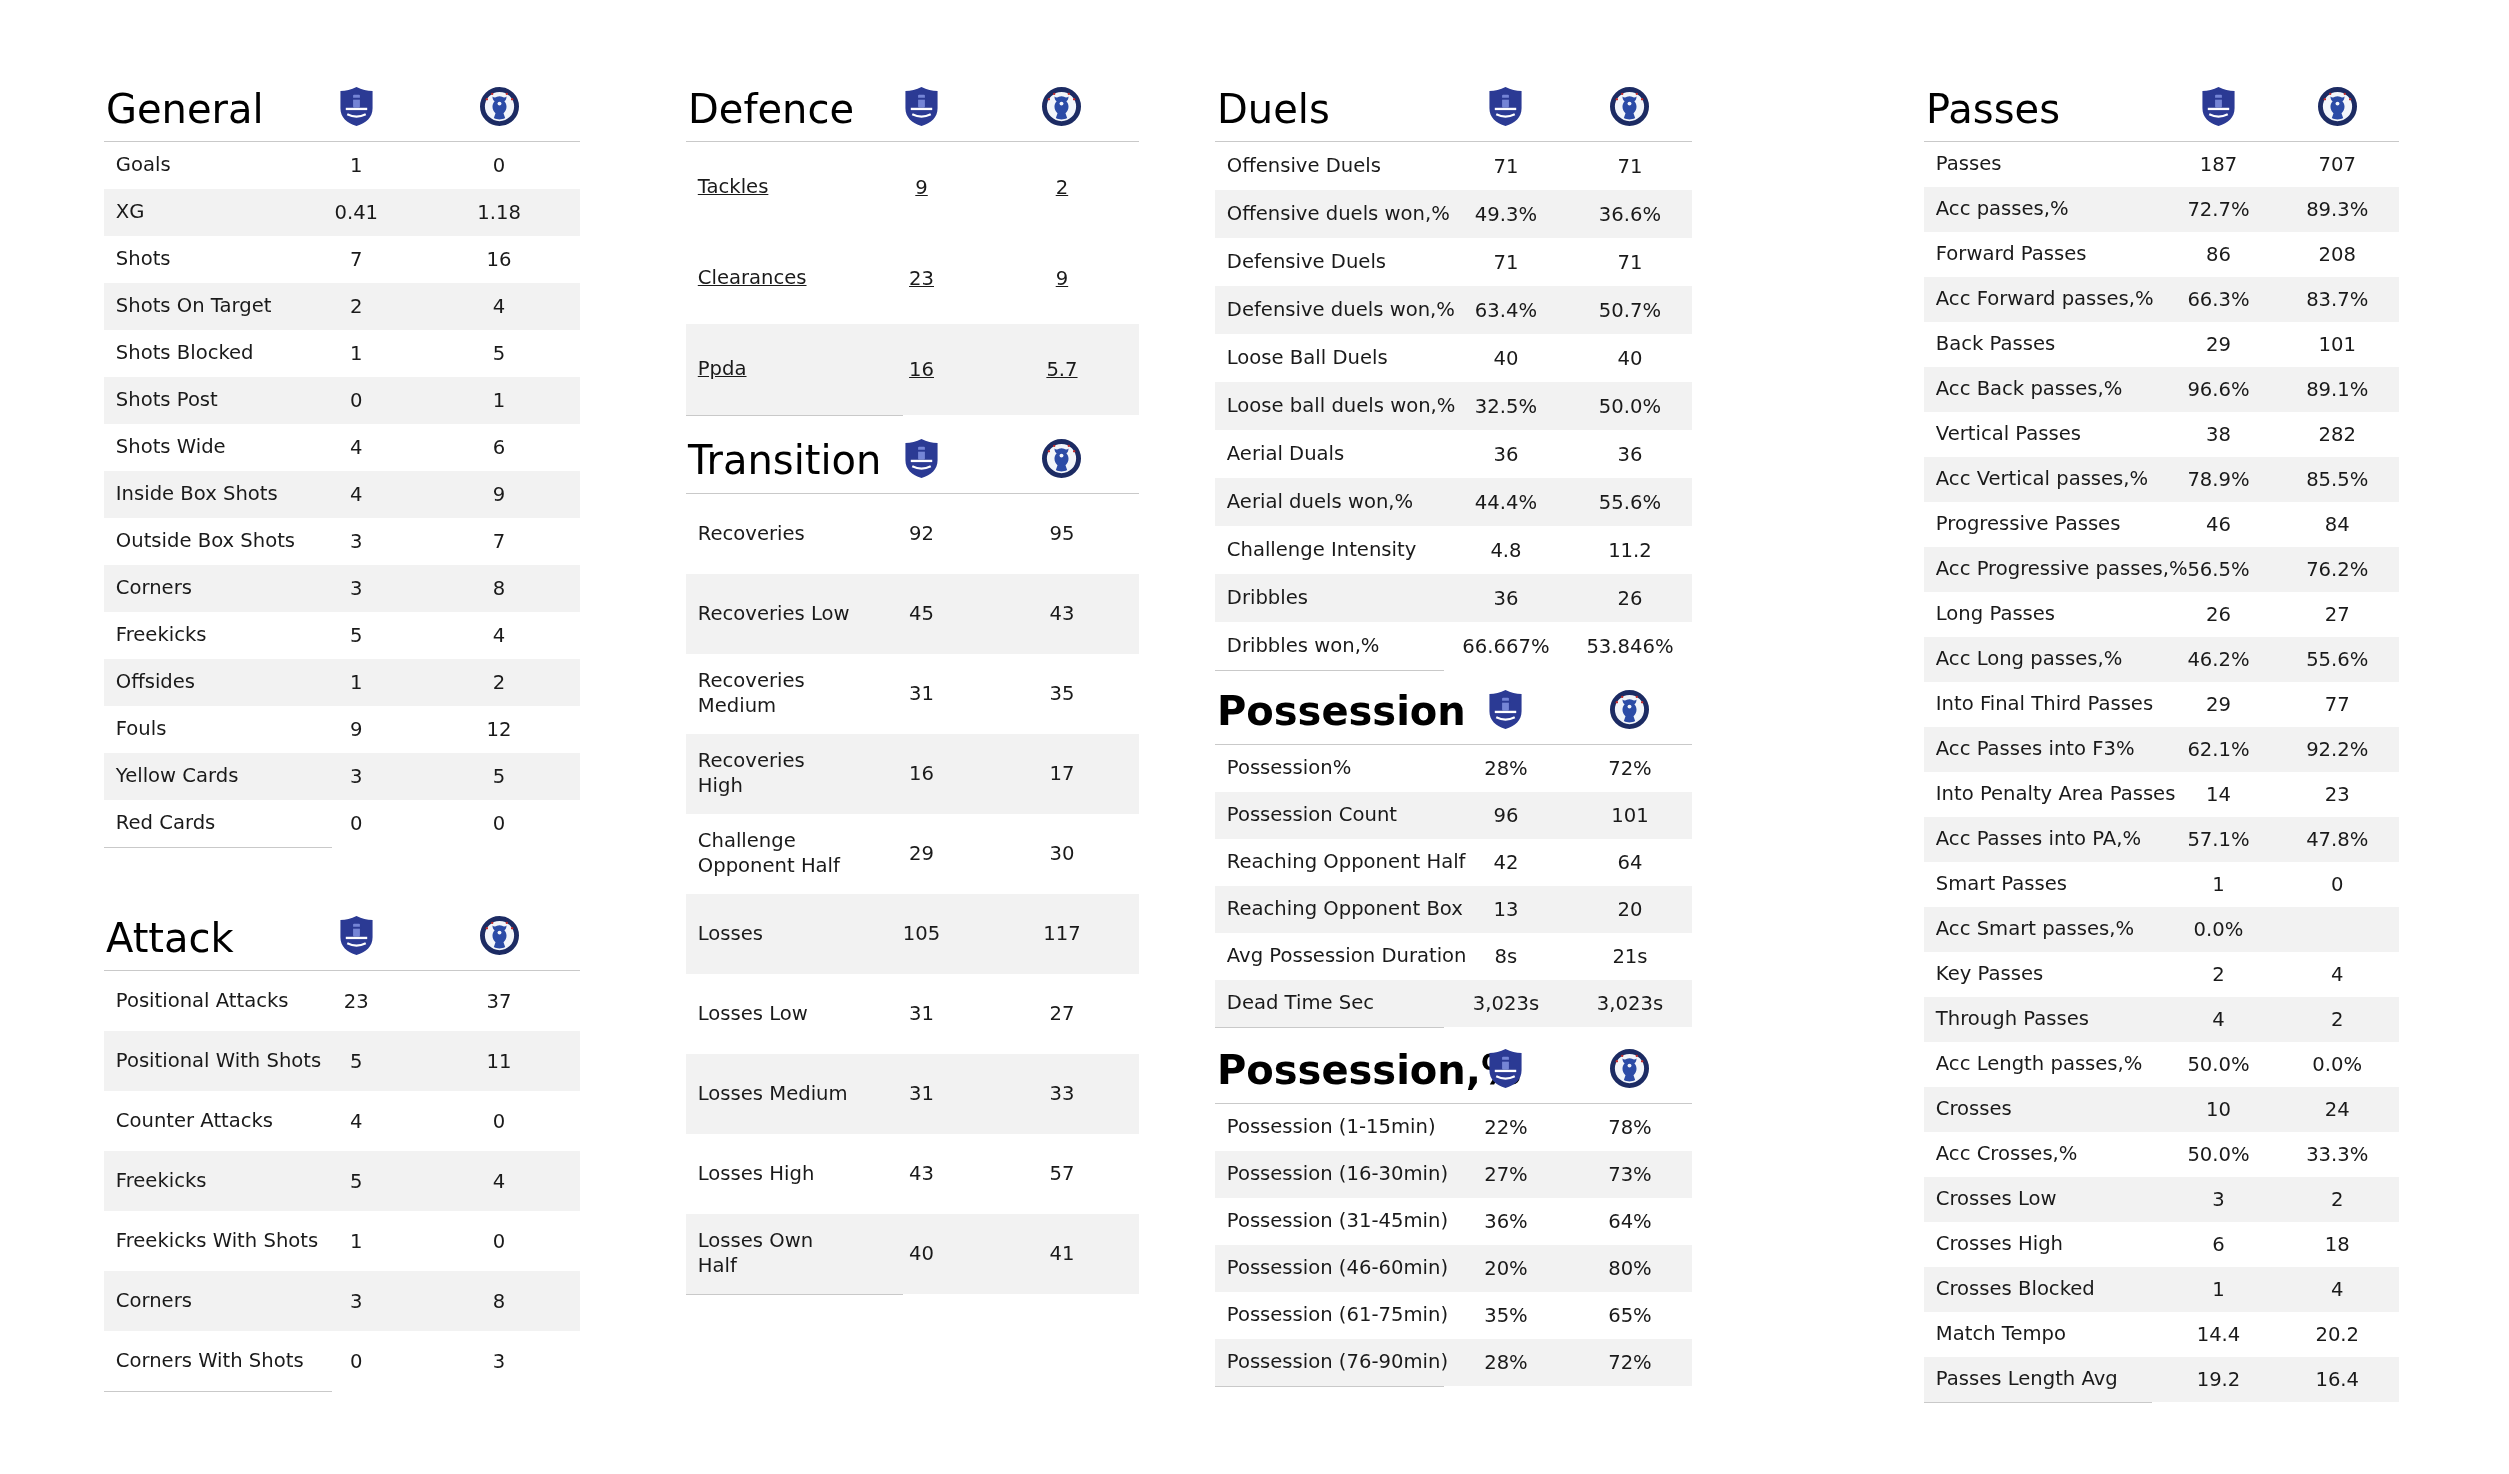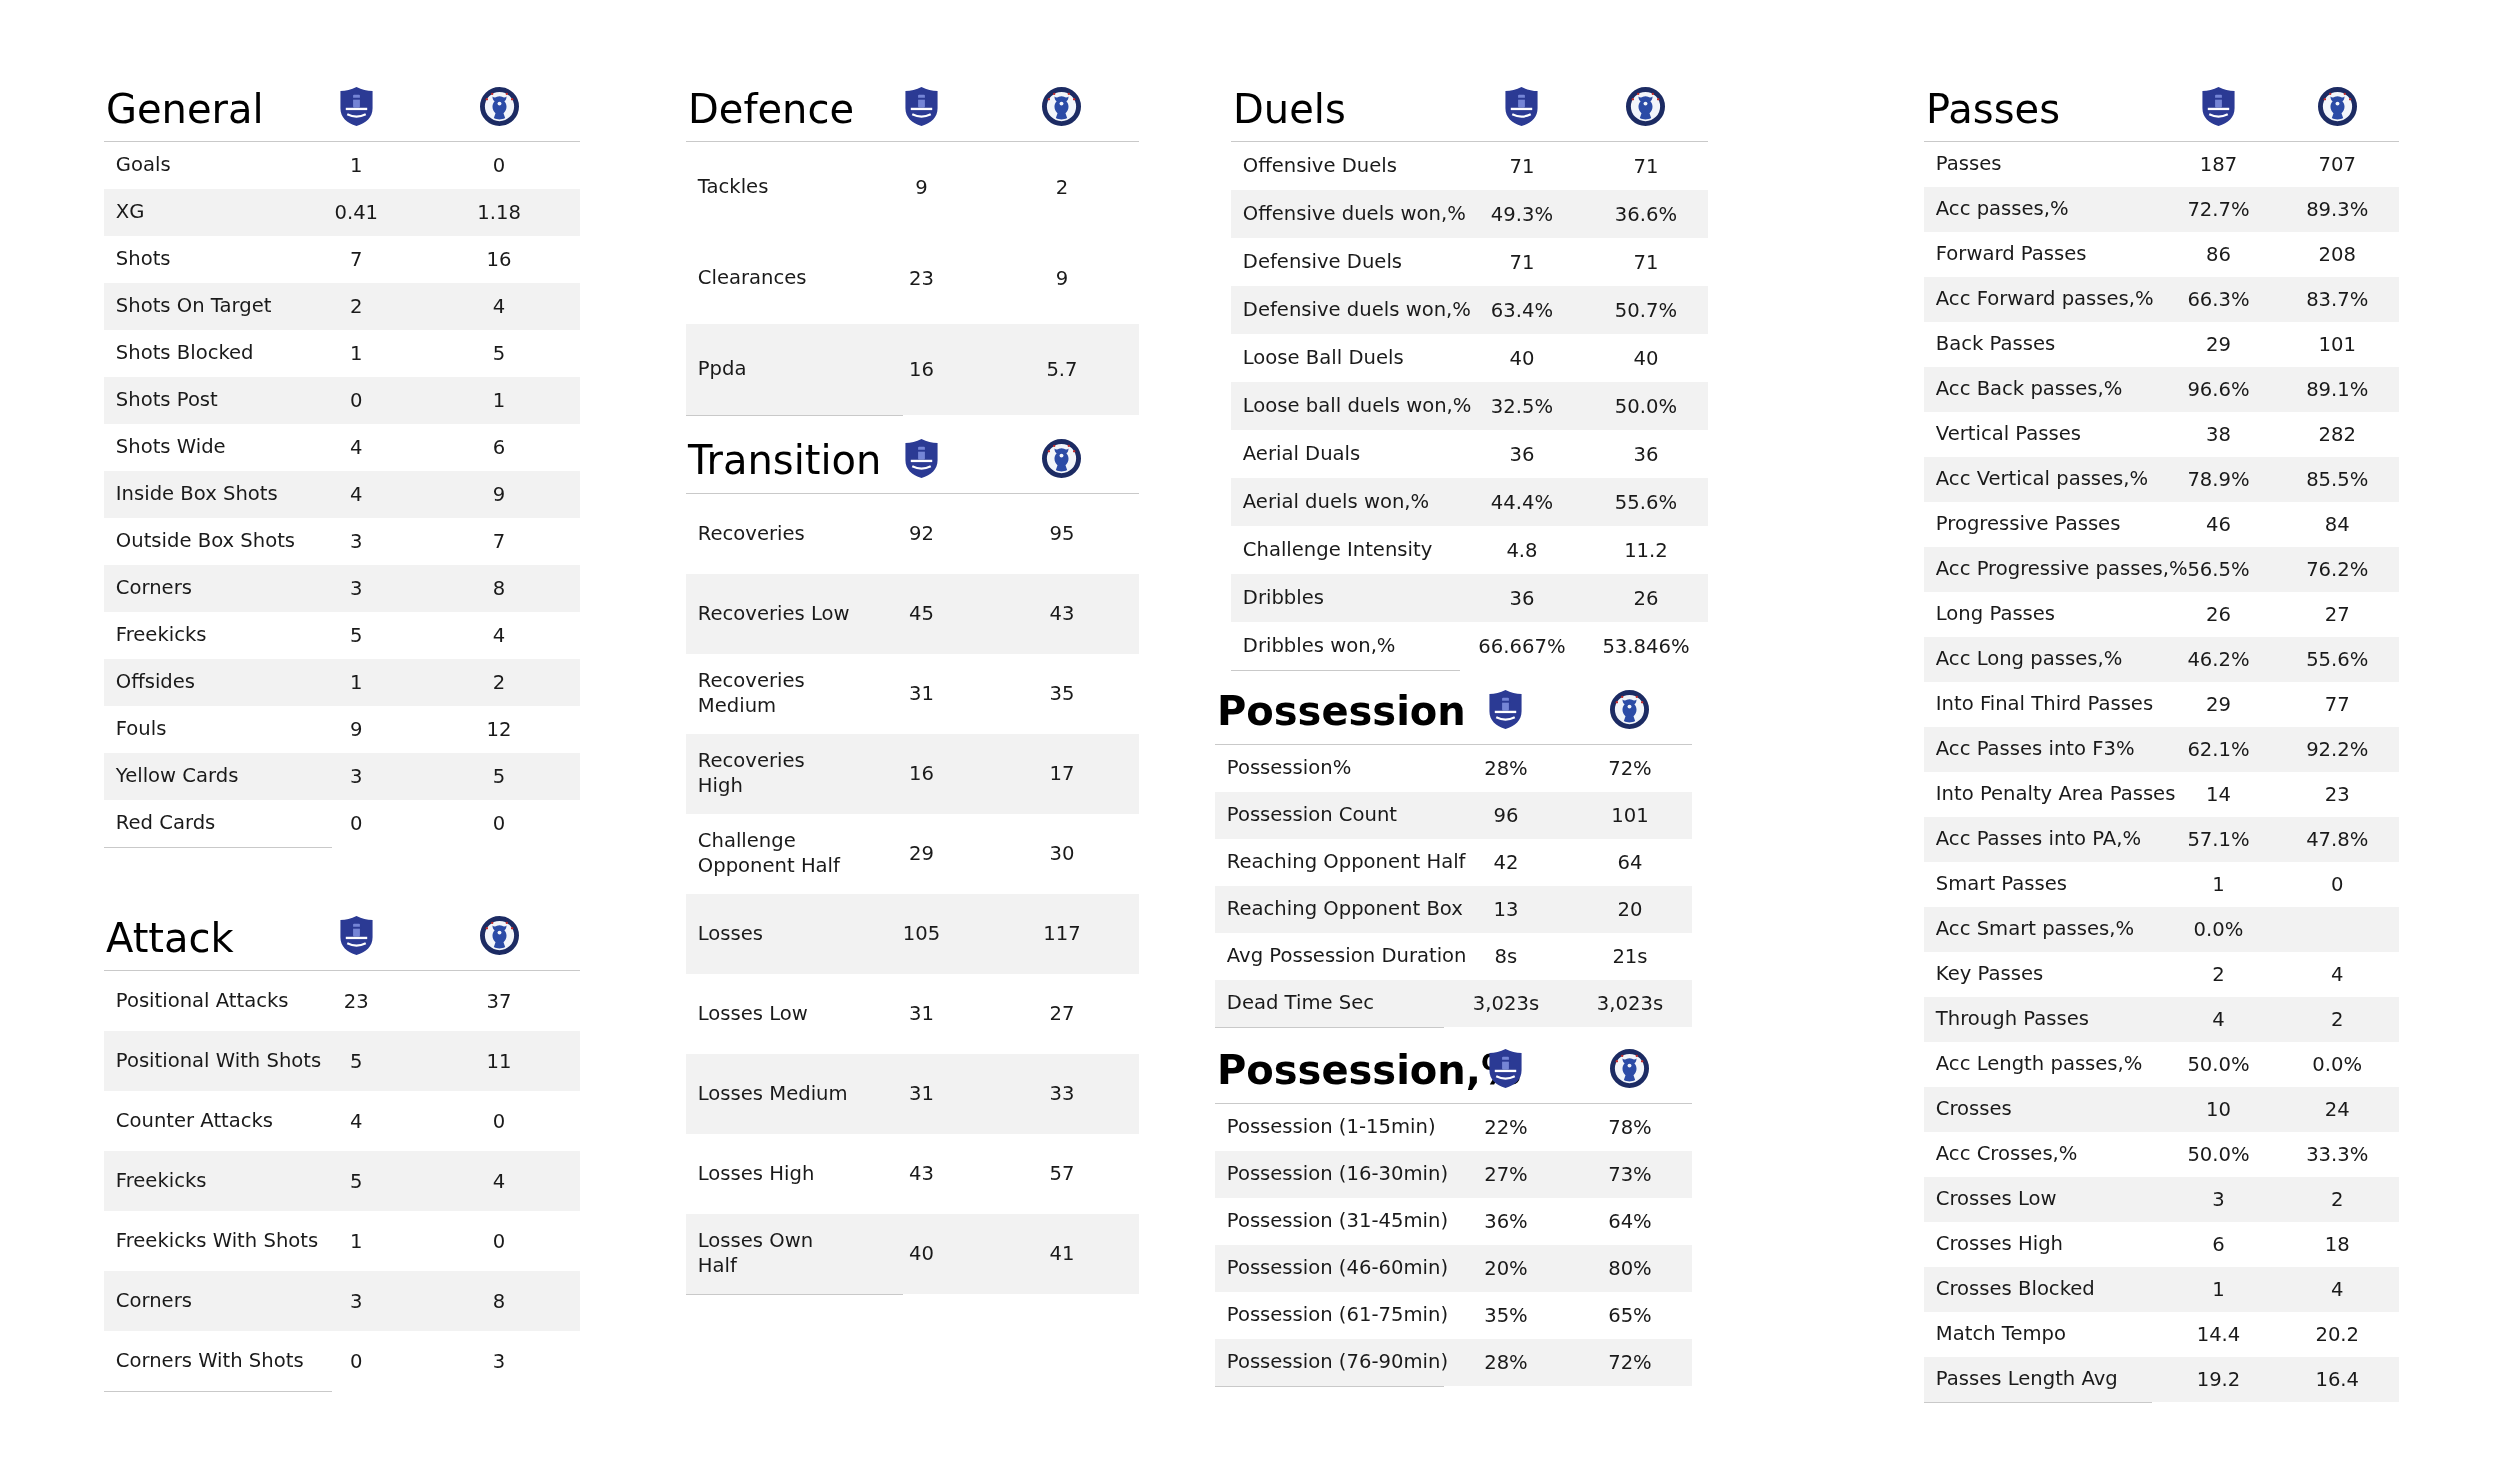--- a/index.html
+++ b/index.html
@@ -20,21 +20,21 @@
   .logo-cell{display:flex;justify-content:center;align-items:center;}
 
   .row{display:grid;align-items:center;}
   .stripe{background:#f2f2f2;}
   .grid-a{grid-template-columns:40% 26% 34%;}
   .grid-b{grid-template-columns:38% 28% 34%;}
   .grid-c{grid-template-columns:48% 26% 26%;}
   .grid-d{grid-template-columns:50% 24% 26%;}
   .rh-48{height:47px;}
   .rh-61{height:60px;}
-  .rh-93{height:91px;}
+  .rh-93{height:91px;text-decoration:underline;}
   .rh-82{height:80px;}
   .rh-49{height:48px;}
   .rh-45{height:45px;}
 
   .lbl{font-size:19.6px;line-height:1.25;padding-left:11.8px;padding-right:3.9px;color:#1a1a1a;}
   .lbl.nowrap{white-space:nowrap;}
   .val{font-size:19.6px;text-align:center;color:#1a1a1a;}
   .sec-end{border-top:1px solid #c9c9c9;width:48%;height:0;}
 </style>
 </head>
@@ -317,21 +317,21 @@
       </div>
       <div class="row grid-b rh-82 stripe">
         <span class="lbl">Losses Own Half</span>
         <span class="val">40</span>
         <span class="val">41</span>
       </div>
       <div class="sec-end"></div>
     </div>
   </div>
 <div class="col" id="col-3">
-    <div class="section" style="margin-top: 0px; margin-left: 16px;">
+    <div class="section" style="margin-top: 0px;">
       <div class="sec-header grid-c">
         <span class="sec-title">Duels</span>
         <span class="logo-cell">
           <span class="logo"><svg width="37" height="41" viewBox="0 0 38 42" xmlns="http://www.w3.org/2000/svg">
               <path d="M19 1C13.5 3.8 8.2 5 2.5 5.2v17.6C2.5 31.9 9 38.3 19 41c10-2.7 16.5-9.1 16.5-18.2V5.2C29.8 5 24.5 3.8 19 1Z" fill="#2b3a94"></path>
               <rect x="15.5" y="9" width="7" height="13" rx="1" fill="#7585d6"></rect>
               <rect x="13.5" y="12" width="11" height="2" fill="#2b3a94"></rect>
               <path d="M8 23.5h22" stroke="#ffffff" stroke-width="2.4"></path>
               <path d="M9.5 29c3.2 1.6 6.3 2.4 9.5 2.4s6.3-.8 9.5-2.4" stroke="#ffffff" stroke-width="2.2" fill="none"></path>
             </svg></span>

